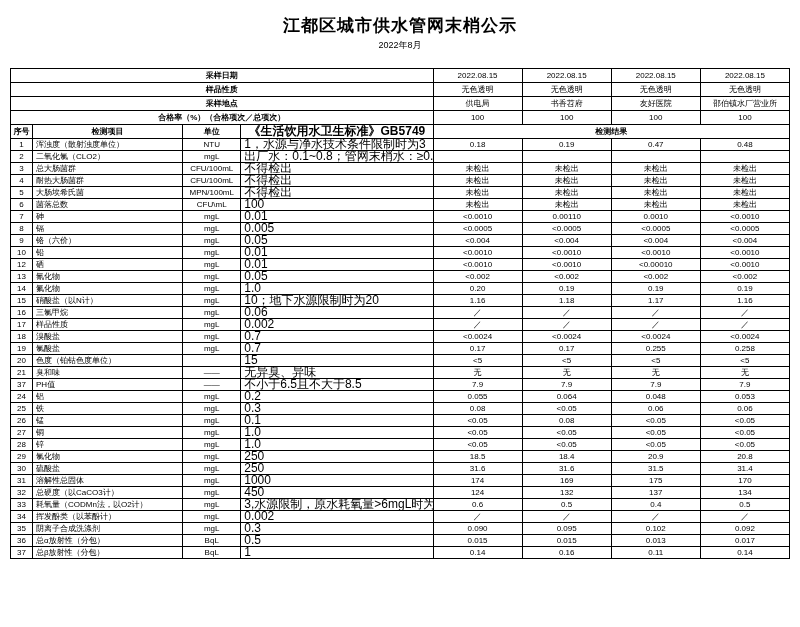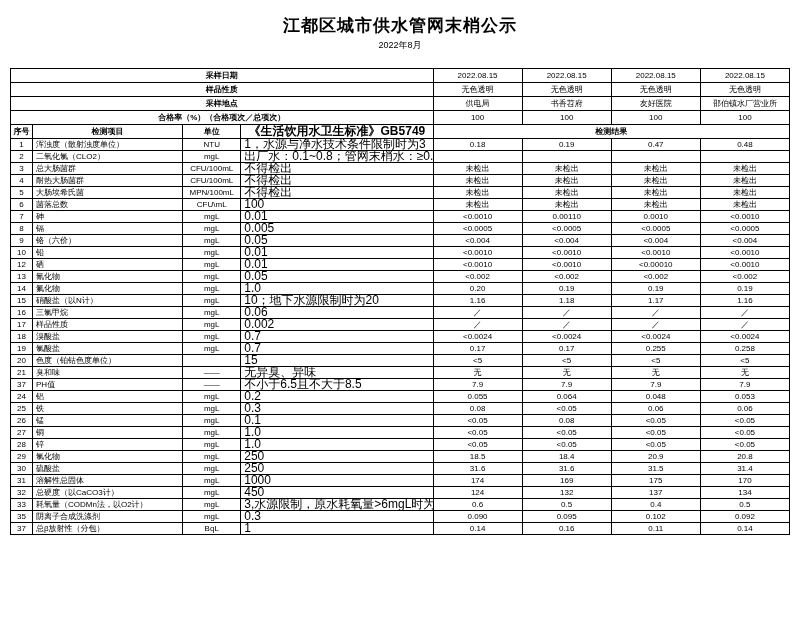--- a/index.html
+++ b/index.html
@@ -378,28 +378,48 @@
           <td>33</td>
           <td class="left">耗氧量（CODMn法，以O2计）</td>
           <td>mgL</td>
           <td class="left sm">3,水源限制，原水耗氧量&gt;6mgL时为5</td>
           <td>0.6</td>
           <td>0.5</td>
           <td>0.4</td>
           <td>0.5</td>
         </tr>
         <tr>
+          <td>34</td>
+          <td class="left">挥发酚类（以苯酚计）</td>
+          <td>mgL</td>
+          <td class="left sm">0.002</td>
+          <td>／</td>
+          <td>／</td>
+          <td>／</td>
+          <td>／</td>
+        </tr>
+        <tr>
           <td>35</td>
           <td class="left">阴离子合成洗涤剂</td>
           <td>mgL</td>
           <td class="left sm">0.3</td>
           <td>0.090</td>
           <td>0.095</td>
           <td>0.102</td>
           <td>0.092</td>
+        </tr>
+        <tr>
+          <td>36</td>
+          <td class="left">总α放射性（分包）</td>
+          <td>BqL</td>
+          <td class="left sm">0.5</td>
+          <td>0.015</td>
+          <td>0.015</td>
+          <td>0.013</td>
+          <td>0.017</td>
         </tr>
         <tr>
           <td>37</td>
           <td class="left">总β放射性（分包）</td>
           <td>BqL</td>
           <td class="left sm">1</td>
           <td>0.14</td>
           <td>0.16</td>
           <td>0.11</td>
           <td>0.14</td>

